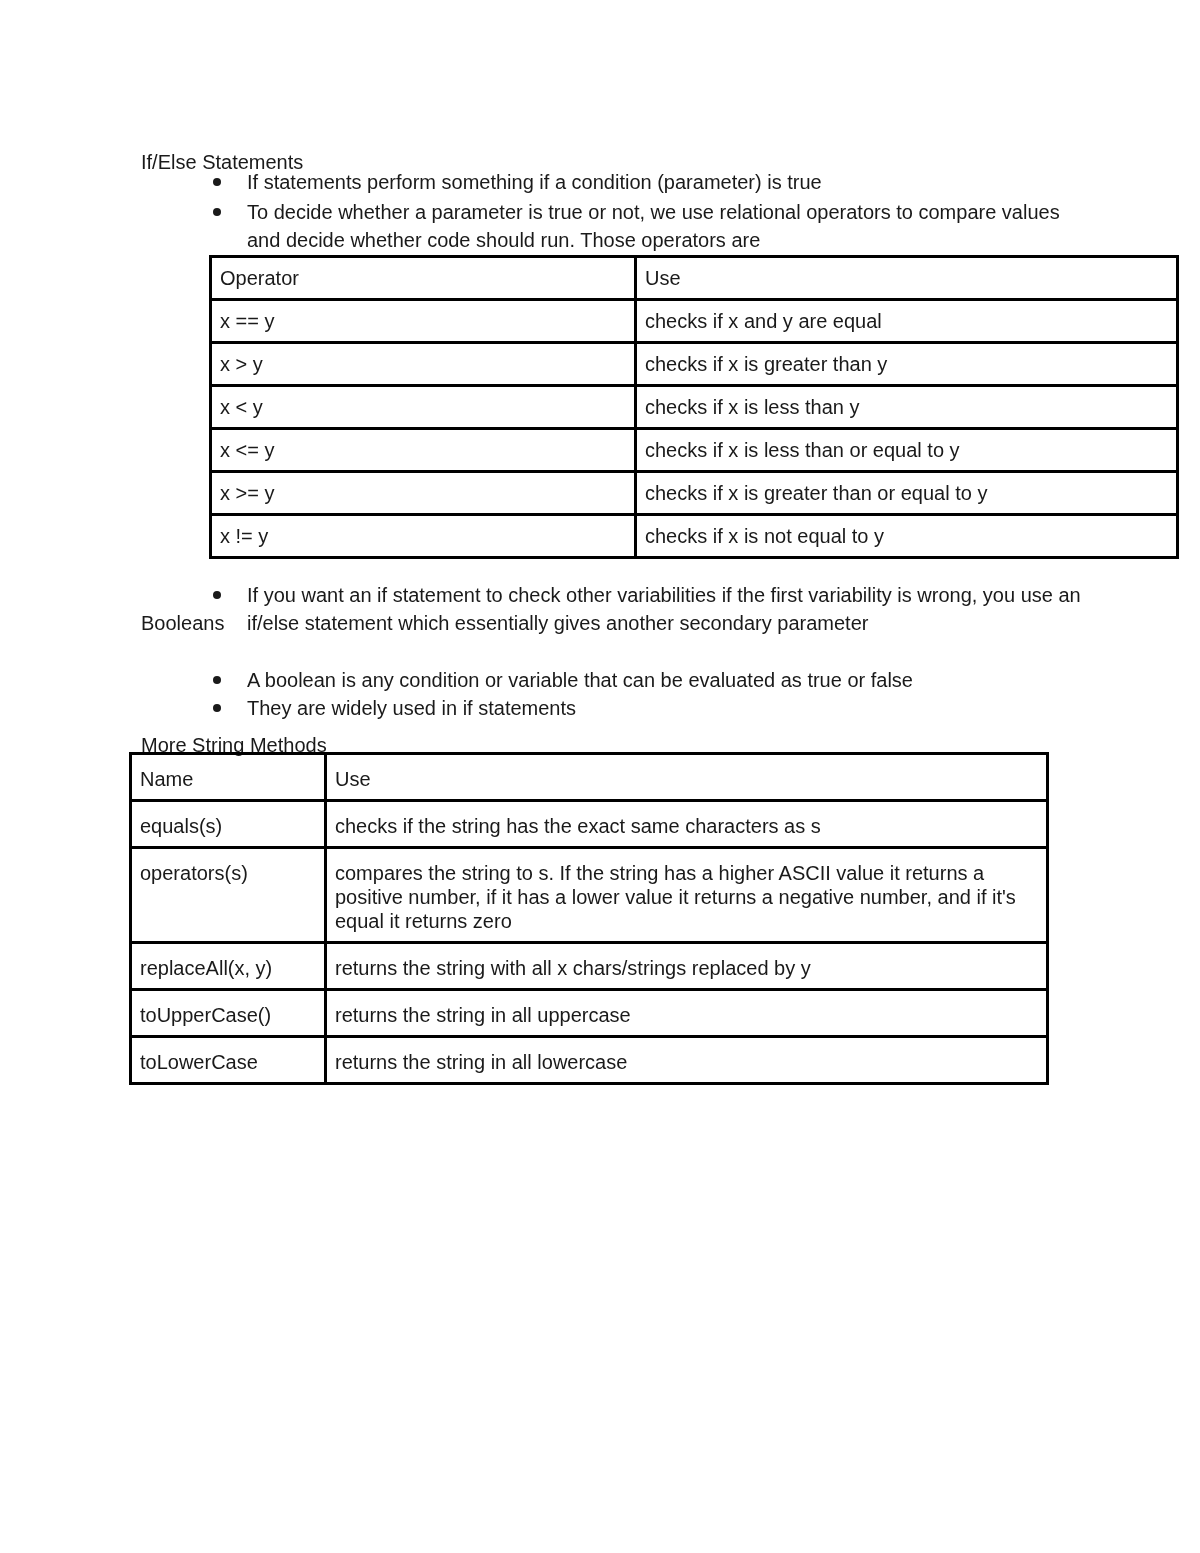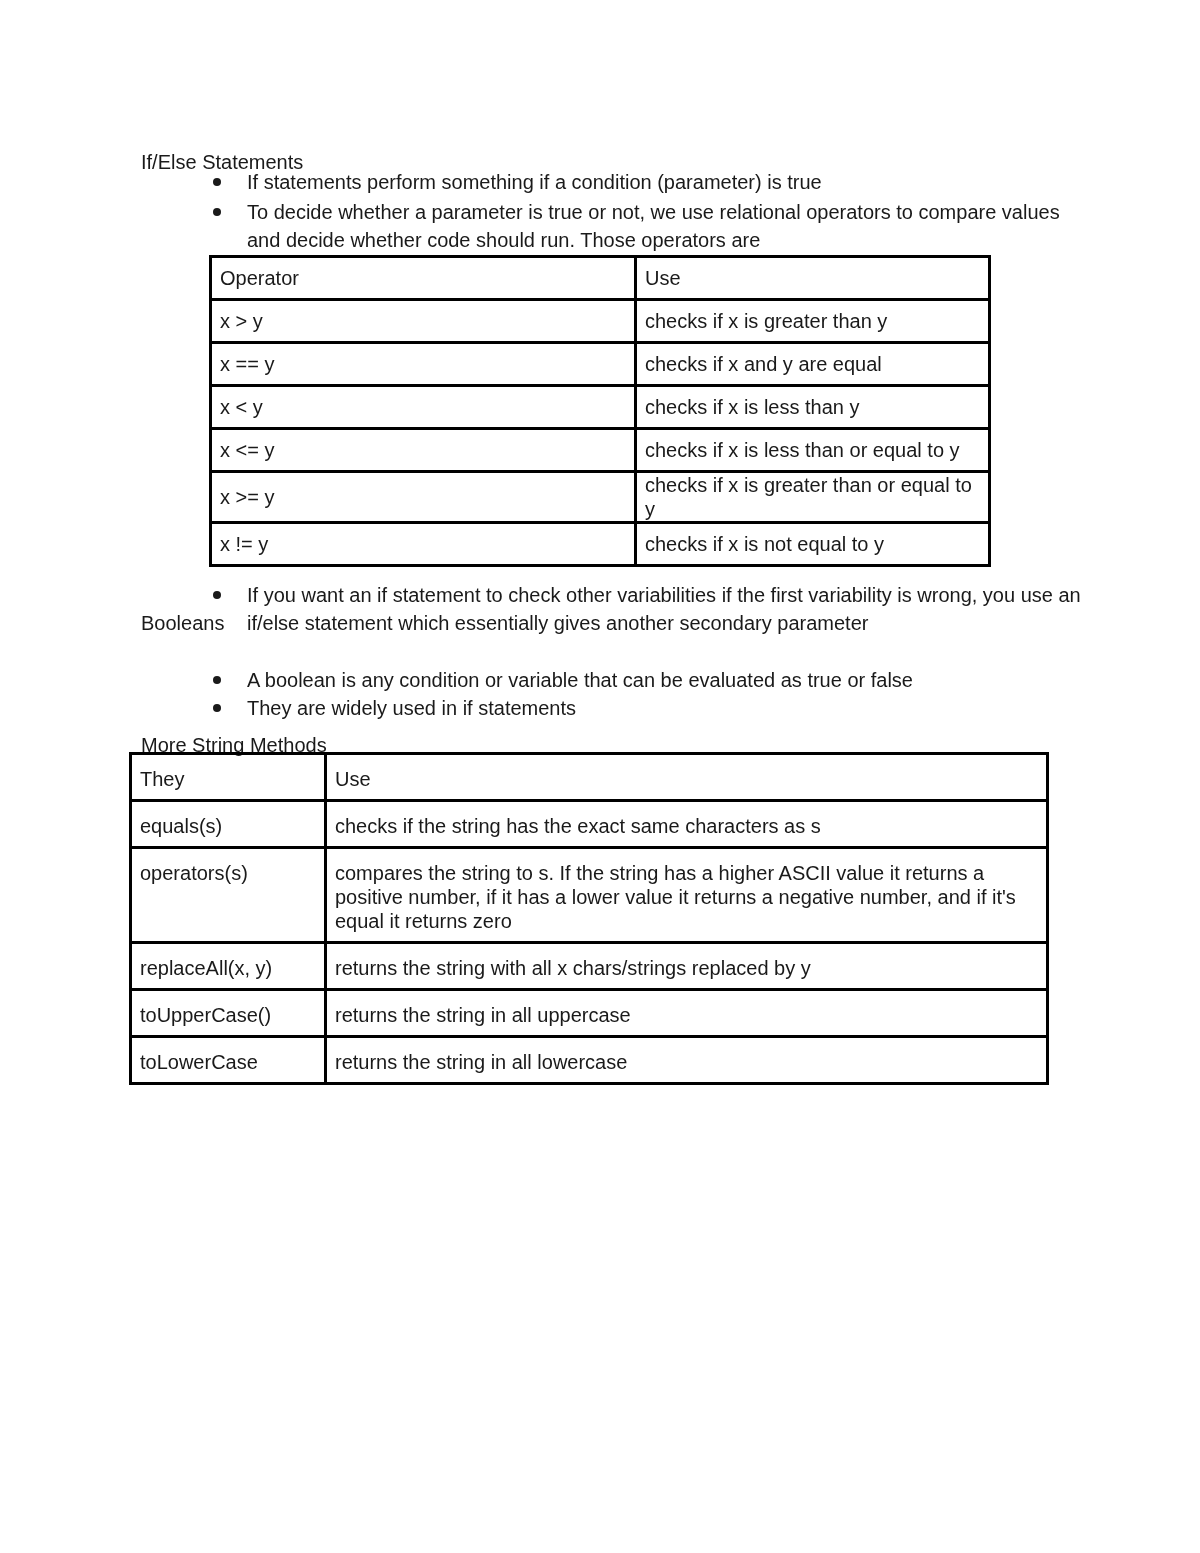--- a/index.html
+++ b/index.html
@@ -22,33 +22,33 @@
 
 <div class="bullet" style="top:168px">
   <span class="dot"></span>
   <span>If statements perform something if a condition (parameter) is true</span>
 </div>
 <div class="bullet" style="top:198px">
   <span class="dot"></span>
   <span>To decide whether a parameter is true or not, we use relational operators to compare values and decide whether code should run. Those operators are</span>
 </div>
 
-<table id="ops" style="left:209px; top:255px; width:782px;border-radius:23px;">
+<table id="ops" style="left:209px; top:255px; width:970px;border-radius:23px;">
   <tbody>
       <tr>
     <td style="width:406px">Operator</td>
     <td>Use</td>
   </tr>
   <tr>
+    <td>x == y</td>
+    <td>checks if x and y are equal</td>
+  </tr>
+  <tr>
     <td>x &gt; y</td>
     <td>checks if x is greater than y</td>
-  </tr>
-  <tr>
-    <td>x == y</td>
-    <td>checks if x and y are equal</td>
   </tr>
   <tr>
     <td>x &lt; y</td>
     <td>checks if x is less than y</td>
   </tr>
   <tr>
     <td>x &lt;= y</td>
     <td>checks if x is less than or equal to y</td>
   </tr>
   <tr>
@@ -75,21 +75,21 @@
 <div class="bullet" style="top:694px">
   <span class="dot"></span>
   <span>They are widely used in if statements</span>
 </div>
 
 <div class="heading" style="top:725px">More String Methods</div>
 
 <table id="strs" style="left:129px; top:752px; width:920px;">
   <tbody>
       <tr>
-    <td style="width:176px">They</td>
+    <td style="width:176px">Name</td>
     <td>Use</td>
   </tr>
   <tr>
     <td>equals(s)</td>
     <td>checks if the string has the exact same characters as s</td>
   </tr>
   <tr>
     <td>operators(s)</td>
     <td>compares the string to s. If the string has a higher ASCII value it returns a positive number, if it has a lower value it returns a negative number, and if it's equal it returns zero</td>
   </tr>

